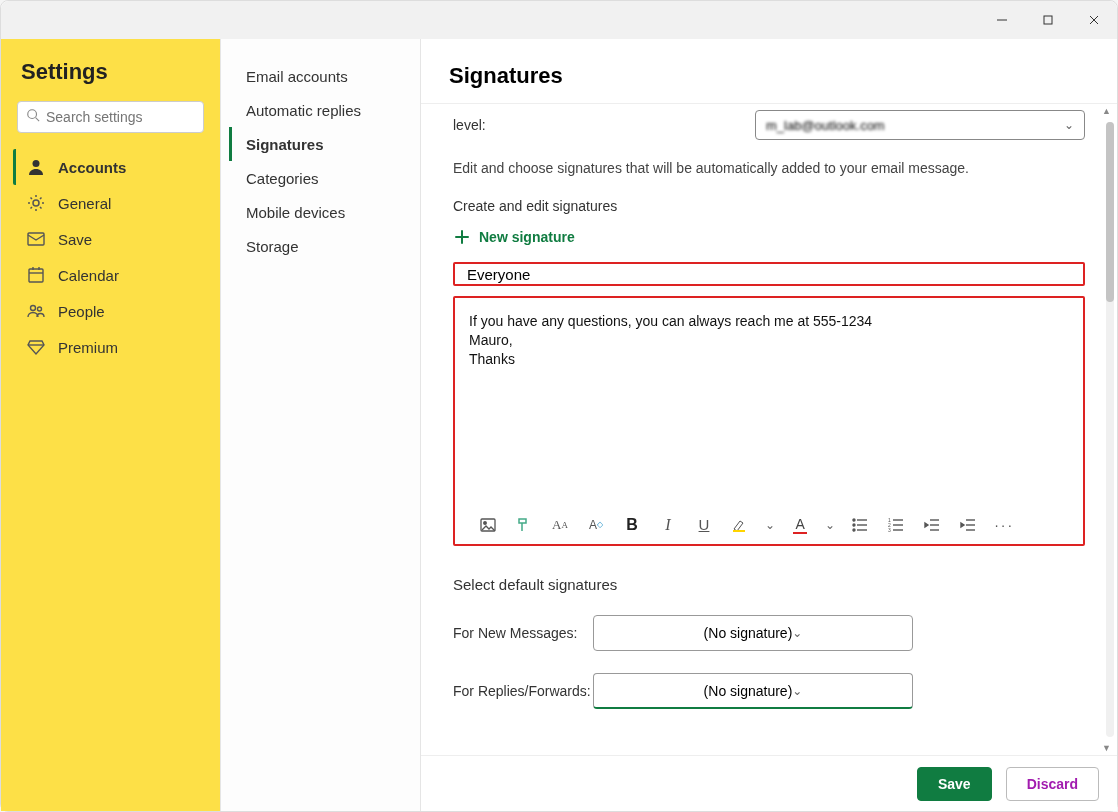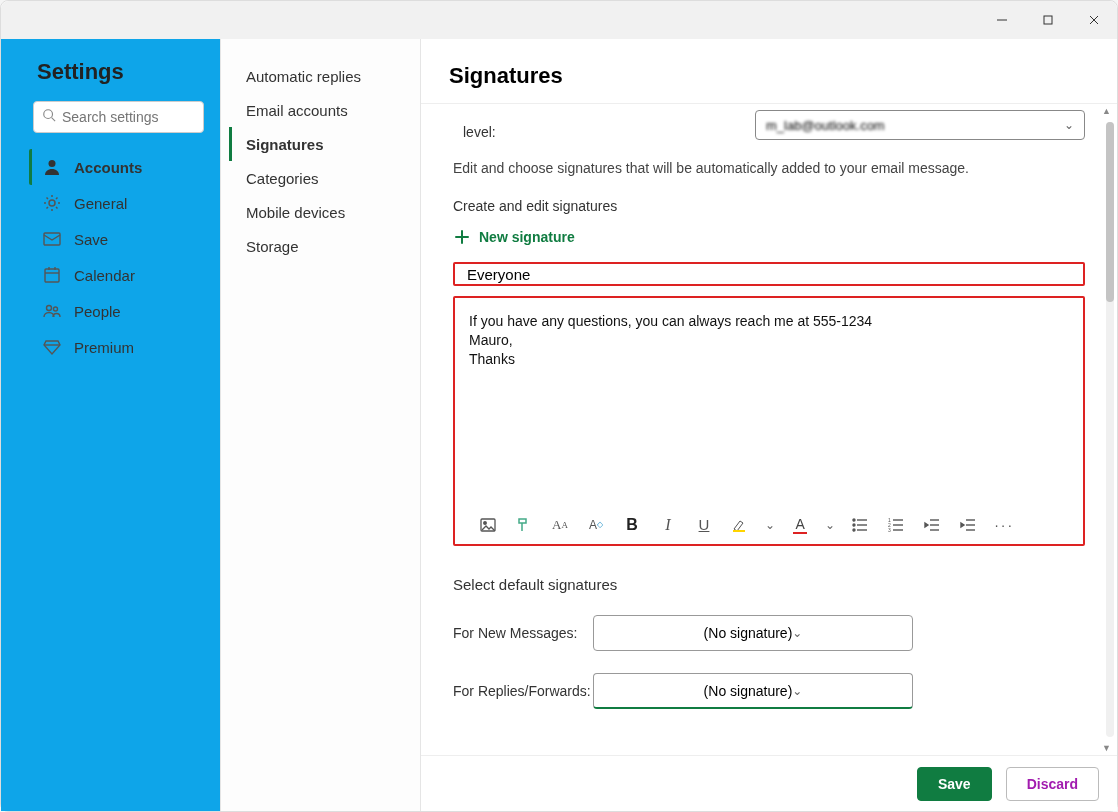--- a/index.html
+++ b/index.html
@@ -2,40 +2,40 @@
 <html><head>
 <meta charset="utf-8">
 <style>
   * { box-sizing: border-box; margin: 0; padding: 0; }
   html, body { width: 1118px; height: 812px; font-family: "Segoe UI", Arial, sans-serif; background: #f5f5f5; overflow: hidden; }
   .window { width: 100%; height: 100%; background: #fdfdfd; border: 1px solid #ddd; border-radius: 8px; display: flex; flex-direction: column; }
   .titlebar { height: 38px; display: flex; justify-content: flex-end; align-items: center; background: #f1f1f1; border-top-left-radius: 8px; border-top-right-radius: 8px; }
   .tb-btn { width: 46px; height: 32px; display: flex; align-items: center; justify-content: center; color: #333; }
   .tb-btn svg { stroke: #333; stroke-width: 1; fill: none; }
   .body { flex: 1; display: flex; min-height: 0; }
-  .col1 { width: 220px; border-right: 1px solid #e5e5e5; padding: 20px 12px 0 28px; background: #0ea5e9; }
+  .col1 { width: 220px; border-right: 1px solid #e5e5e5; padding: 20px 12px 0 12px; background: #fde047; }
   .col2 { width: 200px; border-right: 1px solid #e5e5e5; padding: 20px 8px 0 8px; background: #fdfdfd; }
   .col3 { flex: 1; display: flex; flex-direction: column; background: #fff; min-width: 0; }
   .settings-title { font-size: 22px; font-weight: 600; margin: 0 0 16px 8px; color: #222; }
   .search-box { margin: 0 4px 16px 4px; border: 1px solid #ccc; border-radius: 4px; background: #fff; height: 32px; display: flex; align-items: center; padding: 0 8px; }
   .search-box input { border: none; outline: none; width: 100%; font-size: 14px; margin-left: 6px; color: #555; background: transparent; }
   .nav-item { display: flex; align-items: center; height: 36px; padding: 0 10px; font-size: 15px; color: #333; border-left: 3px solid transparent; border-radius: 2px; cursor: pointer; }
   .nav-item.active { border-left-color: #107c41; font-weight: 600; }
   .nav-item .ico { width: 20px; height: 20px; margin-right: 12px; display: inline-flex; align-items: center; justify-content: center; }
   .nav2-item { display: flex; align-items: center; height: 34px; padding: 0 14px; font-size: 15px; color: #333; border-left: 3px solid transparent; cursor: pointer; }
   .nav2-item.active { border-left-color: #107c41; font-weight: 600; }
   .pane-header { padding: 24px 0 14px 28px; font-size: 22px; font-weight: 600; border-bottom: 1px solid #eee; }
   .pane-scroll { flex: 1; overflow: hidden; position: relative; }
   .pane-inner { padding: 0 32px 20px 32px; height: 100%; overflow-y: auto; }
   .scroll-hint-top, .scroll-hint-bot { position: absolute; right: 6px; font-size: 9px; color: #888; }
   .scroll-hint-top { top: 2px; } .scroll-hint-bot { bottom: 2px; }
   .scroll-track { position: absolute; right: 3px; top: 18px; bottom: 18px; width: 8px; background: #f0f0f0; border-radius: 4px; }
   .scroll-thumb { position: absolute; right: 3px; top: 18px; width: 8px; height: 180px; background: #c4c4c4; border-radius: 4px; }
   .pane-inner::-webkit-scrollbar { width: 0; }
-  .account-row { display: flex; align-items: flex-end; justify-content: flex-end; margin-top: 6px; margin-left: 10px; }
+  .account-row { display: flex; align-items: center; justify-content: flex-end; margin-top: 6px; }
   .account-label { font-size: 14px; color: #333; margin-right: auto; padding-left: 0px; }
   .account-select { flex: 0 0 330px; height: 30px; border: 1px solid #888; border-radius: 4px; display: flex; align-items: center; justify-content: space-between; padding: 0 10px; font-size: 13px; background: #fff; }
   .desc { font-size: 14px; color: #444; margin-top: 20px; }
   .subhead { font-size: 14px; color: #333; margin-top: 22px; }
   .new-sig { display: inline-flex; align-items: center; color: #107c41; font-weight: 600; font-size: 14px; margin-top: 14px; cursor: pointer; }
   .new-sig .plus { width: 18px; height: 18px; margin-right: 8px; display: inline-flex; align-items:center; justify-content:center; }
   .red-frame { border: 2px solid #d22; border-radius: 2px; }
   .sig-name { margin-top: 12px; height: 24px; display:flex; align-items:center; padding: 0 12px; font-size: 15px; }
   .sig-editor { margin-top: 10px; display: flex; flex-direction: column; height: 250px; }
   .sig-body { flex: 1; padding: 14px 14px; font-size: 14px; line-height: 1.35; color: #111; white-space: pre-line; }
@@ -147,24 +147,24 @@
               <path d="M4 4h12l2 4-8 9-8-9z"></path>
               <path d="M2 8h16"></path>
             </svg>
         </span>
         <span>Premium</span>
       </div>
     </div>
 
     <div class="col2">
       <div class="nav2-item">
+          <span>Email accounts</span>
+        </div>
+      <div class="nav2-item">
           <span>Automatic replies</span>
-        </div>
-      <div class="nav2-item">
-          <span>Email accounts</span>
         </div>
       <div class="nav2-item active">
           <span>Signatures</span>
         </div>
       <div class="nav2-item">
           <span>Categories</span>
         </div>
       <div class="nav2-item">
           <span>Mobile devices</span>
         </div>

